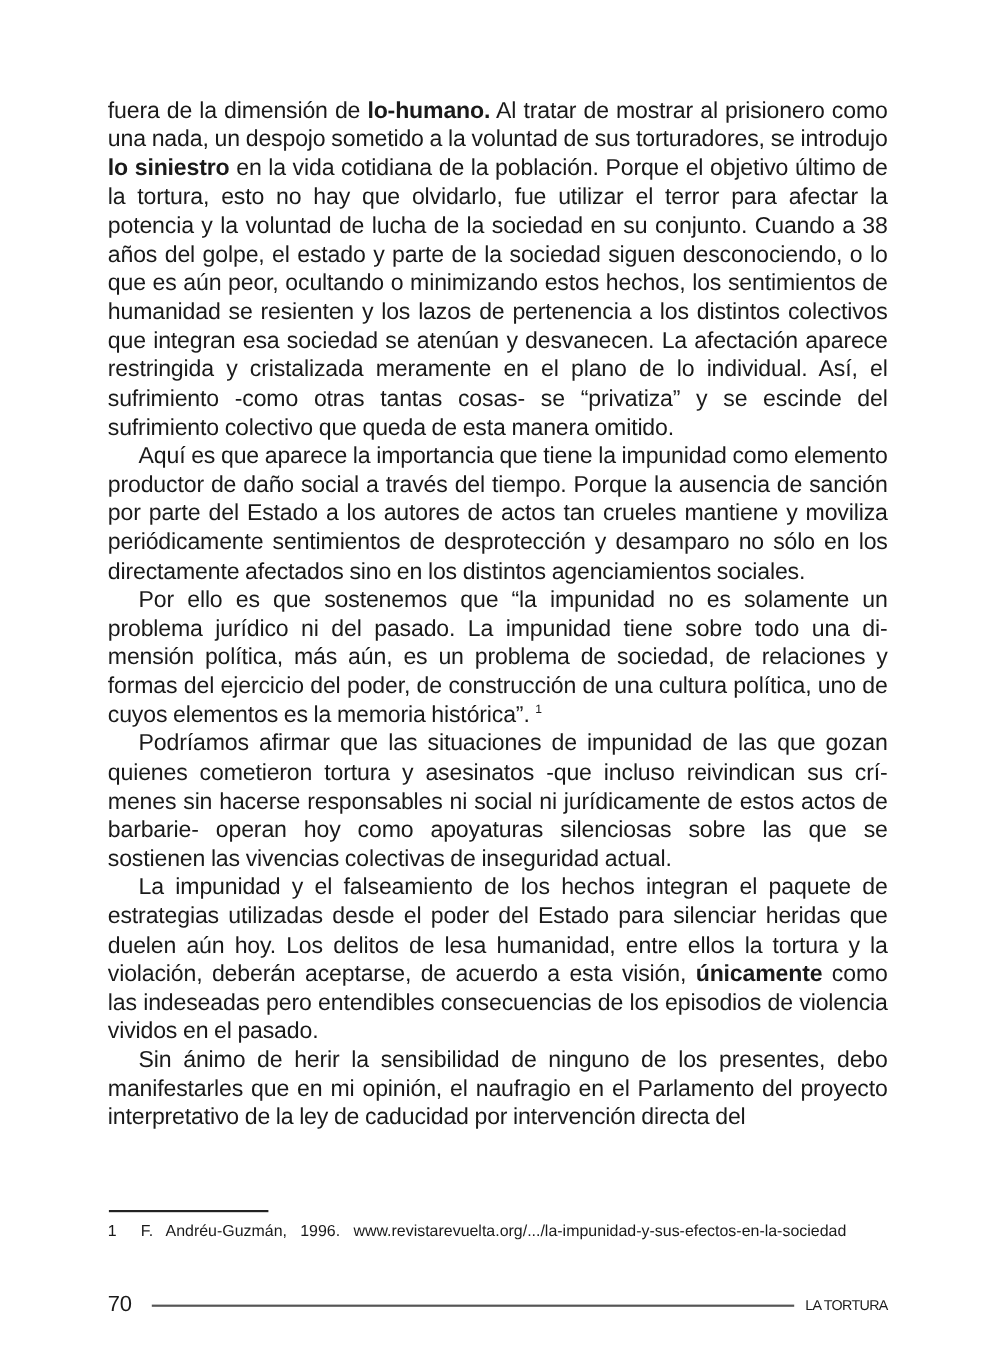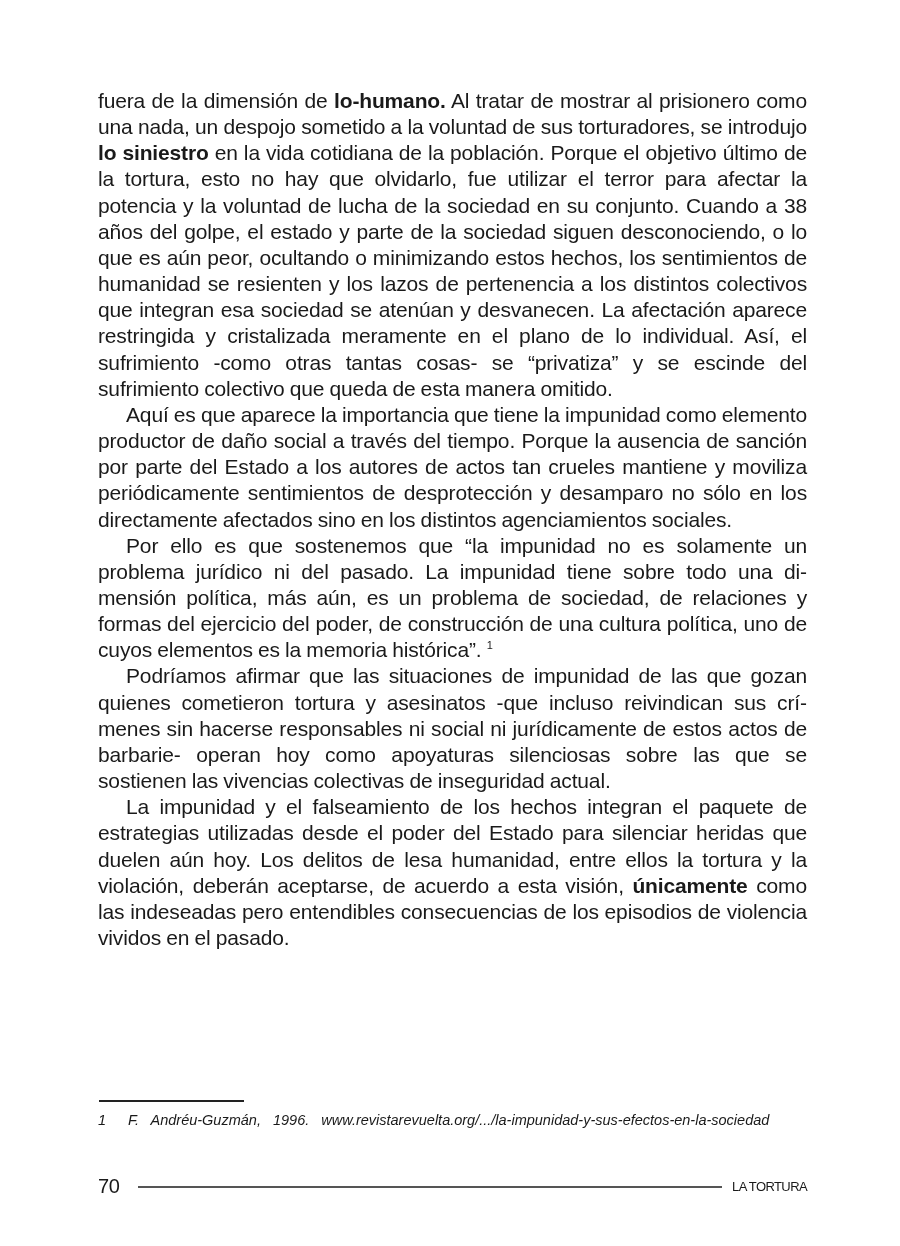--- a/index.html
+++ b/index.html
@@ -52,21 +52,20 @@
     .footnote {
       position: absolute;
       left: 98px;
       top: 1110px;
       width: 709px;
       font-size: 14.5px;
       line-height: 21px;
       text-align: justify;
       text-align-last: left;
       word-spacing: 8px;
-      font-style: italic;
     }
     .footnote .fn-num {
       display: inline-block;
       width: 30px;
       word-spacing: 0;
     }
     .footer {
       position: absolute;
       left: 98px;
       top: 1172px;
@@ -93,20 +92,21 @@
 </head>
 <body>
 
 <main class="page">
   <div id="paragraphs">
       <p class="para"><span>fuera de la dimensión de </span><b>lo-humano.</b><span> Al tratar de mostrar al prisionero como una nada, un despojo sometido a la voluntad de sus torturadores, se introdujo </span><b>lo siniestro</b><span> en la vida cotidiana de la población. Porque el objetivo último de la tortura, esto no hay que olvidarlo, fue utilizar el te­rror para afectar la potencia y la voluntad de lucha de la sociedad en su conjunto. Cuando a 38 años del golpe, el estado y parte de la sociedad siguen desconociendo, o lo que es aún peor, ocultando o minimizando estos hechos, los sentimientos de humanidad se resienten y los lazos de pertenencia a los distintos colectivos que integran esa sociedad se atenúan y desvanecen. La afectación aparece restringida y cristalizada meramente en el plano de lo individual. Así, el sufrimiento -como otras tantas cosas- se “privatiza” y se escinde del sufrimiento colectivo que queda de esta manera omitido.</span></p>
       <p class="para indent"><span>Aquí es que aparece la importancia que tiene la impunidad como ele­mento productor de daño social a través del tiempo. Porque la ausencia de sanción por parte del Estado a los autores de actos tan crueles man­tiene y moviliza periódicamente sentimientos de desprotección y desam­paro no sólo en los directamente afectados sino en los distintos agencia­mientos sociales.</span></p>
       <p class="para indent"><span>Por ello es que sostenemos que “la impunidad no es solamente un problema jurídico ni del pasado. La impunidad tiene sobre todo una di­mensión política, más aún, es un problema de sociedad, de relaciones y formas del ejercicio del poder, de construcción de una cultura política, uno de cuyos elementos es la memoria histórica”. </span><sup class="fnref">1</sup></p>
       <p class="para indent"><span>Podríamos afirmar que las situaciones de impunidad de las que gozan quienes cometieron tortura y asesinatos -que incluso reivindican sus crí­menes sin hacerse responsables ni social ni jurídicamente de estos actos de barbarie- operan hoy como apoyaturas silenciosas sobre las que se sostienen las vivencias colectivas de inseguridad actual.</span></p>
       <p class="para indent"><span>La impunidad y el falseamiento de los hechos integran el paquete de estrategias utilizadas desde el poder del Estado para silenciar heridas que duelen aún hoy. Los delitos de lesa humanidad, entre ellos la tortura y la violación, deberán aceptarse, de acuerdo a esta visión, </span><b>únicamente</b><span> como las indeseadas pero entendibles consecuencias de los episodios de violencia vividos en el pasado.</span></p>
+      <p class="para indent"><span>Sin ánimo de herir la sensibilidad de ninguno de los presentes, debo manifestarles que en mi opinión, el naufragio en el Parlamento del pro­yecto interpretativo de la ley de caducidad por intervención directa del</span></p>
     </div>
 </main>
 
 <div class="fn-rule"></div>
 
 <div class="footnote">
   <span class="fn-num">1</span><span>F. Andréu-Guzmán, 1996. www.revistarevuelta.org/.../la-impunidad-y-sus-efectos-en-la-sociedad</span>
 </div>
 
 <footer class="footer">

